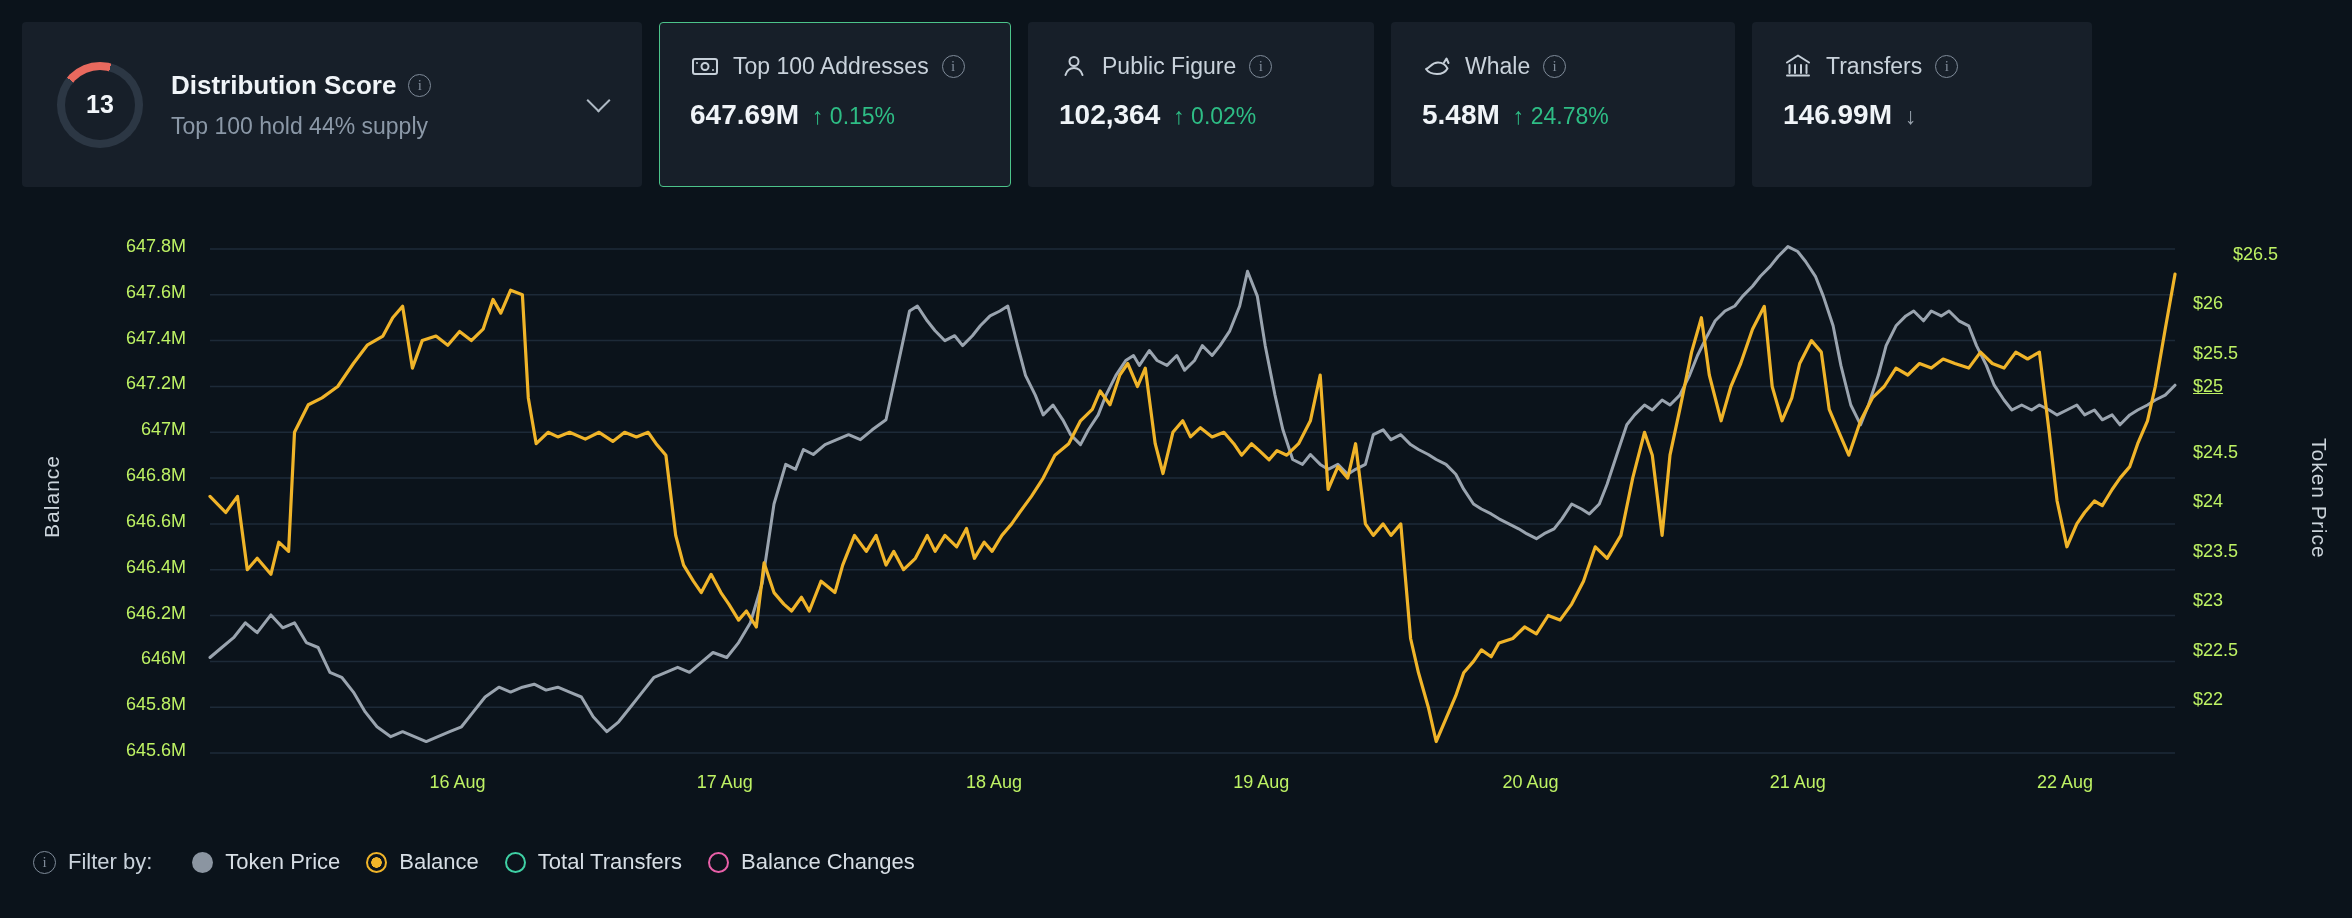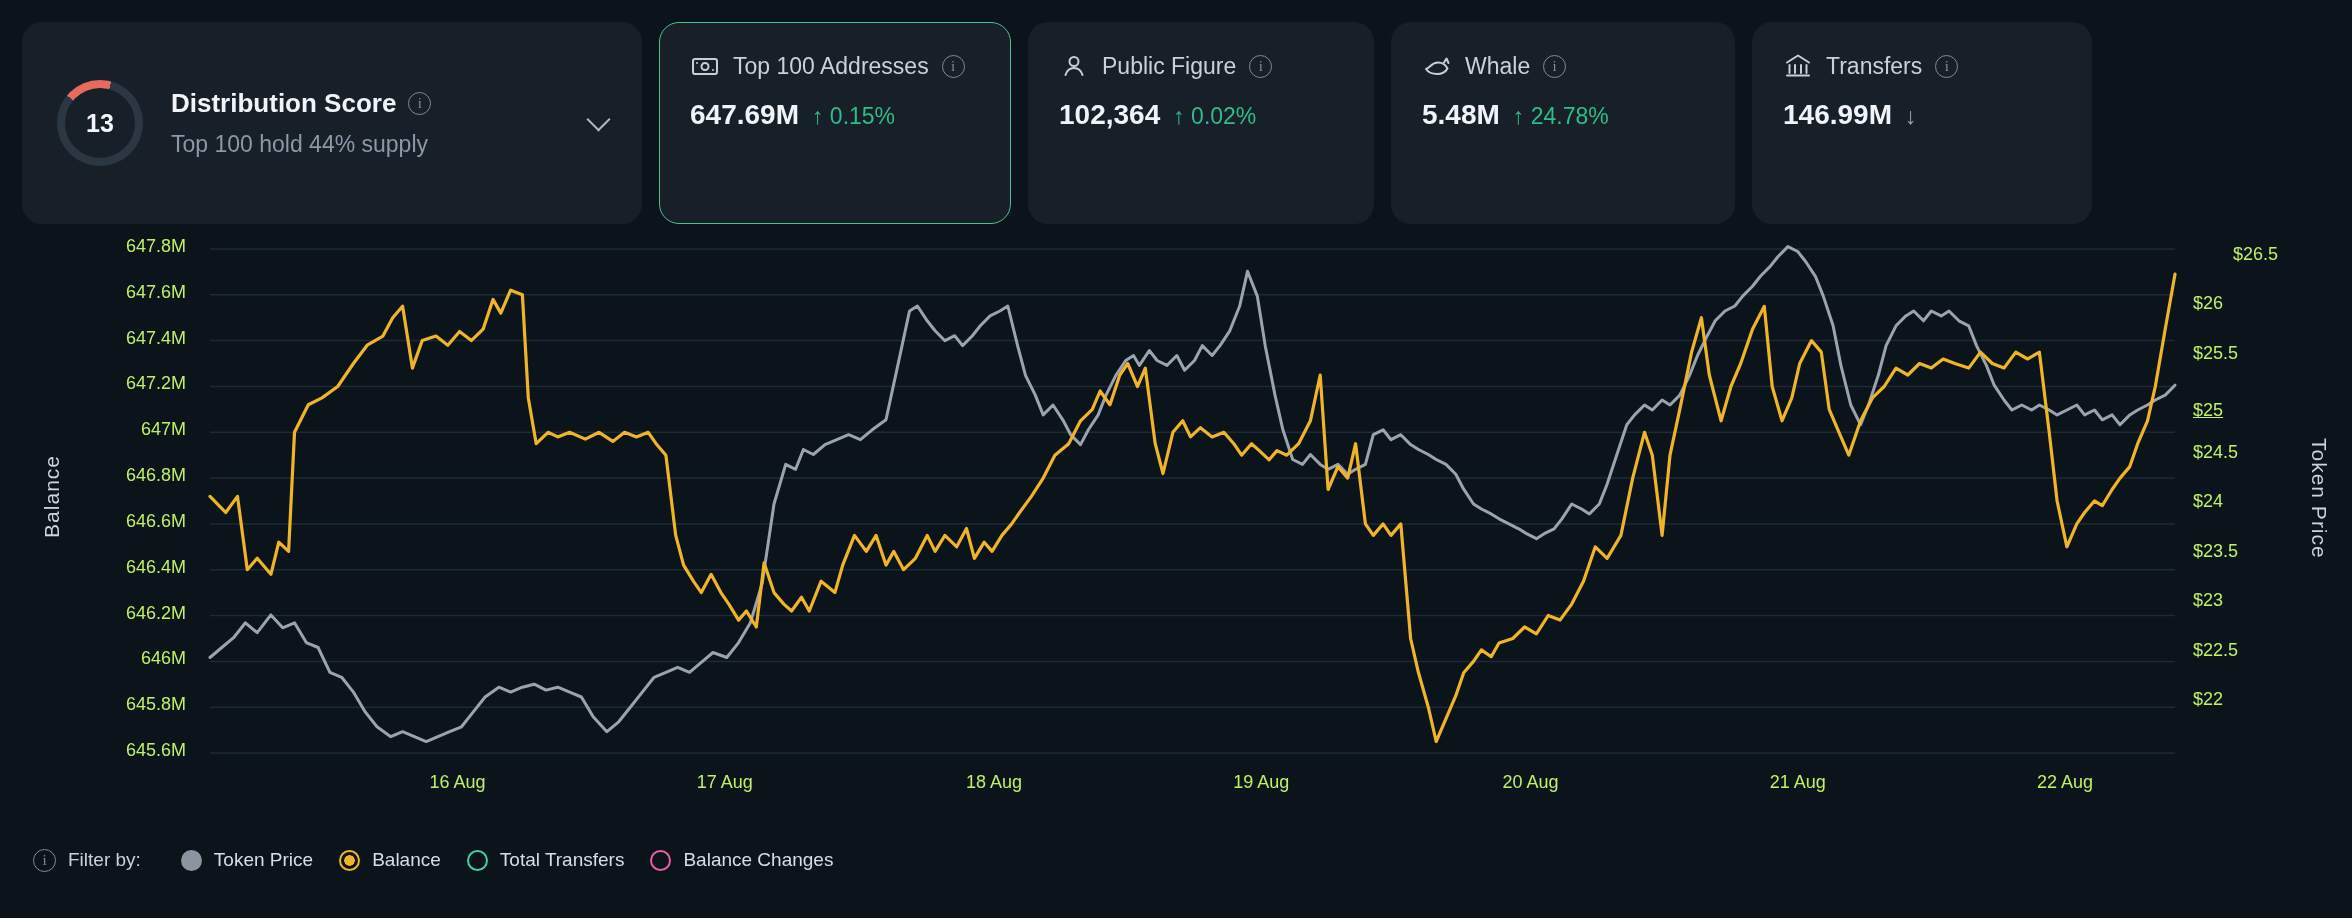--- a/index.html
+++ b/index.html
@@ -5,22 +5,22 @@
   html,body{margin:0;padding:0;background:#06090d;}
   #app{
     position:relative;width:2352px;height:918px;overflow:hidden;
     background:var(--bg,#0b131b);
     font-family:"Liberation Sans","DejaVu Sans",sans-serif;
     color:var(--text-primary,#e8edf2);
   }
   
   .cards{position:absolute;left:22px;top:22px;display:flex;gap:17px;}
   .card{
-    background:var(--card,#171f29);border:1.5px solid transparent;border-radius:20px;
-    height:202px;box-sizing:border-box;flex:none;cursor:pointer;
+    background:var(--card,#171f29);border:1.5px solid transparent;border-radius:4px;
+    height:165px;box-sizing:border-box;flex:none;cursor:pointer;
   }
   .card.active{border-color:var(--active-border,#4cc38a);}
   .card.dist{width:620px;display:flex;align-items:center;padding:0 34px;}
   .gauge{width:86px;height:86px;border-radius:50%;position:relative;flex:none;
     background:conic-gradient(from -50deg,#e8695e 0 65deg,#2c3744 65deg 360deg);
     display:flex;align-items:center;justify-content:center;}
   .gauge::after{content:"";position:absolute;inset:8px;border-radius:50%;background:var(--card,#171f29);}
   .gauge-num{position:relative;z-index:1;font-size:25px;font-weight:bold;color:#f2f6fa;}
   .dist-text{margin-left:28px;}
   .dist-title-row{display:flex;align-items:center;gap:12px;}
@@ -46,21 +46,21 @@
   .layer{position:absolute;inset:0;pointer-events:none;}
   .tick{position:absolute;font-size:18px;color:#bef264;}
   .tick.l{left:0;width:186px;text-align:right;}
   .tick.r{left:2193px;}
   .tick.x{width:140px;margin-left:-70px;text-align:center;top:772px;}
   .yl{position:absolute;font-size:21px;color:#ccd4db;writing-mode:vertical-rl;letter-spacing:1px;}
   .yl.left{transform:rotate(180deg);left:40px;top:455px;}
   .yl.right{left:2307px;top:438px;}
   .chart-svg{position:absolute;left:210px;top:230px;overflow:visible;}
   
-  .legend{position:absolute;left:33px;top:849px;display:flex;align-items:flex-start;font-size:19px;color:#d7dee5;}
+  .legend{position:absolute;left:33px;top:849px;display:flex;align-items:center;font-size:22px;color:#d7dee5;}
   .legend .info-icon{margin-right:12px;}
   .legend-label{color:#c9d2db;margin-right:14px;}
   .legend-item{display:flex;align-items:center;gap:12px;margin-left:26px;cursor:pointer;}
   .dot{width:21px;height:21px;border-radius:50%;box-sizing:border-box;flex:none;}
 </style>
 </head>
 <body>
 
 <div id="app">
 
@@ -167,21 +167,21 @@
       <span class="tick l" style="top: 556.727px;">646.4M</span>
       <span class="tick l" style="top: 602.545px;">646.2M</span>
       <span class="tick l" style="top: 648.364px;">646M</span>
       <span class="tick l" style="top: 694.182px;">645.8M</span>
       <span class="tick l" style="top: 740px;">645.6M</span>
     </div>
   <div class="layer" id="rticks">
       <span class="tick r" style="top: 243.5px; margin-left: 40px;">$26.5</span>
       <span class="tick r" style="top: 293px;">$26</span>
       <span class="tick r" style="top: 342.5px;">$25.5</span>
-      <span class="tick r" style="top: 400px; text-decoration: underline;">$25</span>
+      <span class="tick r" style="top: 376px; text-decoration: underline;">$25</span>
       <span class="tick r" style="top: 441.5px;">$24.5</span>
       <span class="tick r" style="top: 491px;">$24</span>
       <span class="tick r" style="top: 540.5px;">$23.5</span>
       <span class="tick r" style="top: 590px;">$23</span>
       <span class="tick r" style="top: 639.5px;">$22.5</span>
       <span class="tick r" style="top: 689px;">$22</span>
     </div>
   <div class="layer" id="xticks">
       <span class="tick x" style="left: 457.59px;">16 Aug</span>
       <span class="tick x" style="left: 724.83px;">17 Aug</span>

